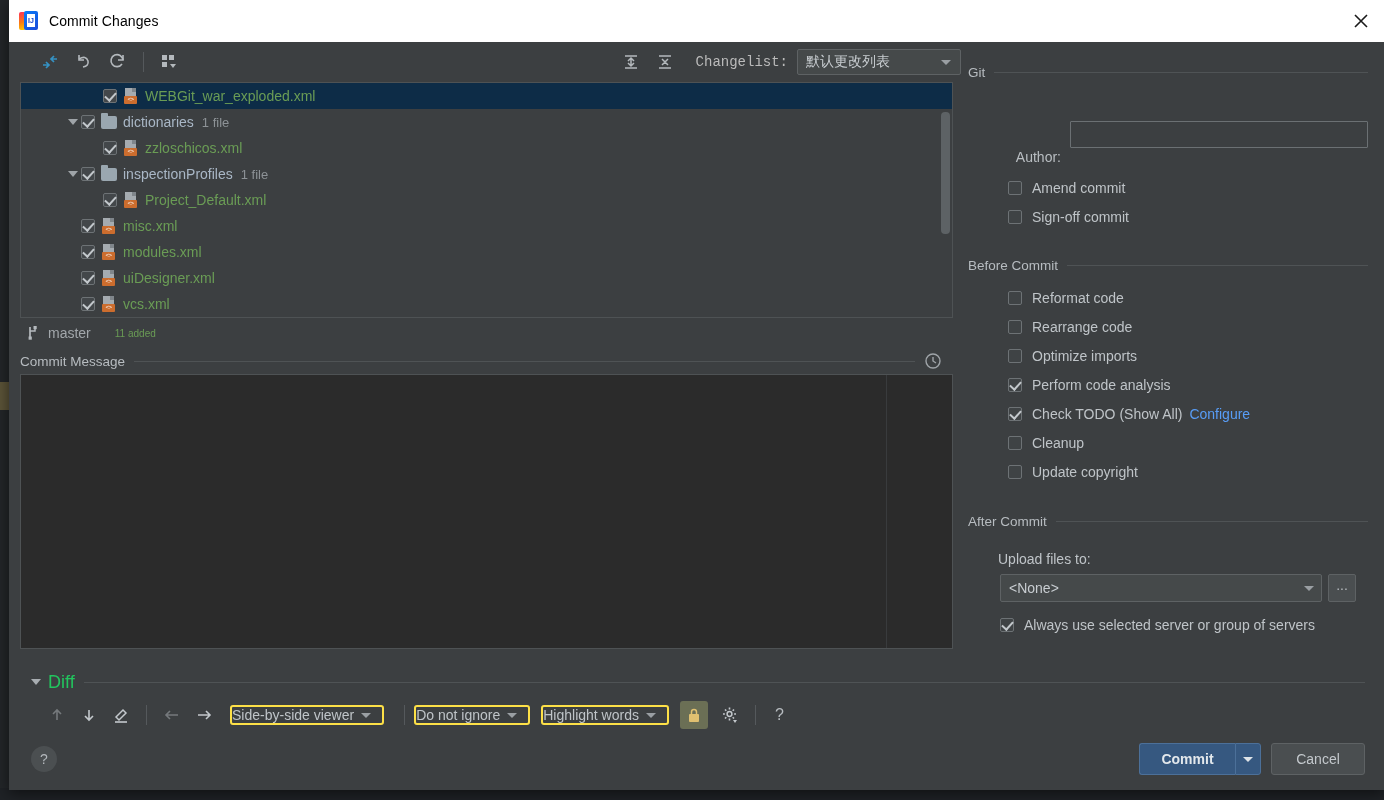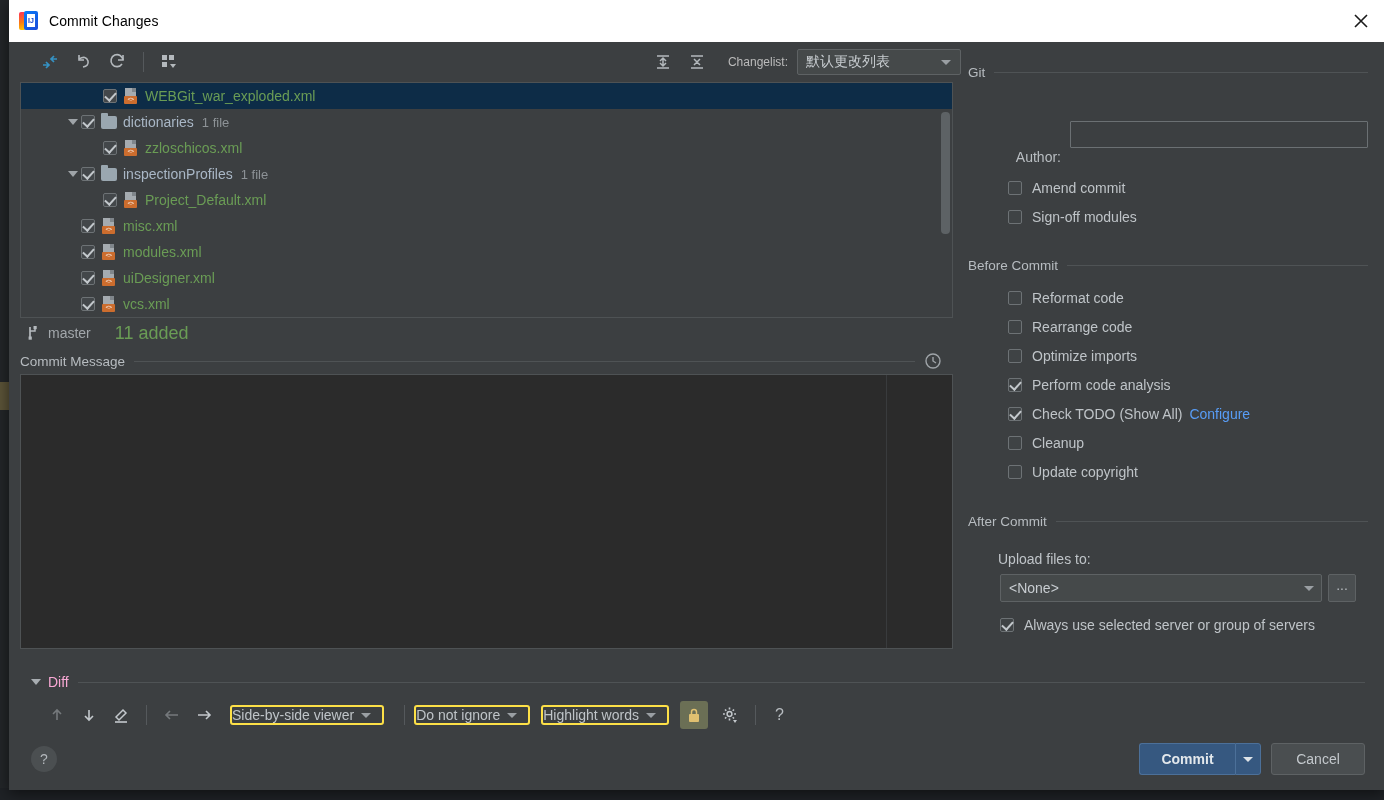--- a/index.html
+++ b/index.html
@@ -89,21 +89,21 @@
     padding-left: 13px; gap: 0;
   }
   .tb-btn {
     width: 34px; height: 30px;
     display: flex; align-items: center; justify-content: center;
     cursor: pointer; border-radius: 3px;
   }
   .tb-sep { width: 1px; height: 20px; background: #55595c; margin: 0 8px; }
   .tb-spring { flex: 1; }
   #changelist-label {
-    color: #bbbbbb; font-size: 12px; margin: 0 9px 0 14px;
+    color: #bbbbbb; font-size: 14px; margin: 0 9px 0 14px; font-family: Liberation Mono, monospace;
   }
   #changelist-select {
     width: 164px; height: 26px;
     background: #45494a; border: 1px solid #5e6264; border-radius: 2px;
     display: flex; align-items: center; padding: 0 2px 0 8px;
     cursor: pointer;
   }
   #changelist-value {
     flex: 1; color: #c8cdd1; font-size: 14px;
     white-space: nowrap; overflow: hidden;
@@ -186,21 +186,21 @@
     background: #5d6265; border-radius: 4px;
   }
 
   
   #branch-row {
     height: 30px; display: flex; align-items: center;
     padding-left: 4px; gap: 0; flex: none;
   }
   #branch-icon { width: 20px; display:flex; justify-content:center; }
   #branch-name { color: #a2a7ab; font-size: 14px; margin-left: 4px; }
-  #branch-added { color: #6a9c55; font-size: 18px; margin-left: 24px; }
+  #branch-added { color: #6a9c55; font-size: 10px; margin-left: 24px; }
 
   
   #cm-header {
     display: flex; align-items: center; height: 26px;
     padding-right: 19px; flex: none;
   }
   #cm-title { color: #b7bcc0; font-size: 13.5px; margin-right: 9px; }
   #cm-line { flex: 1; height: 1px; background: #4f5355; }
   #cm-clock { margin-left: 9px; width: 18px; height: 18px; cursor: pointer; }
   #cm-area {
@@ -265,21 +265,21 @@
   }
 
   
   #diff-sec { padding: 0 19px 0 22px; flex: none; }
   #diff-head { display: flex; align-items: center; height: 24px; }
   #diff-twisty {
     width: 0; height: 0; margin-right: 7px;
     border-left: 5px solid transparent; border-right: 5px solid transparent;
     border-top: 6px solid #a8adb1; cursor: pointer;
   }
-  #diff-label { color: #f9a8d4; font-size: 14px; margin-right: 9px; }
+  #diff-label { color: #22c55e; font-size: 18px; margin-right: 9px; }
   #diff-line { flex: 1; height: 1px; background: #4f5355; }
 
   #diff-toolbar {
     display: flex; align-items: center; height: 42px; padding-left: 10px; gap: 0;
   }
   .d-btn {
     width: 32px; height: 28px; display: flex; align-items: center;
     justify-content: center; cursor: pointer; border-radius: 3px;
   }
   .d-sep { width: 1px; height: 20px; background: #55595c; margin: 0 9px; }
@@ -560,21 +560,21 @@
           <input class="author-input" type="text" value="" style="">
         </div>
 
         <div id="git-options">
             <div class="opt-row" style="padding-left: 40px;">
               <div class="cb2"></div>
               <span class="opt-lbl">Amend commit</span>
             </div>
             <div class="opt-row" style="padding-left: 40px;">
               <div class="cb2"></div>
-              <span class="opt-lbl">Sign-off modules</span>
+              <span class="opt-lbl">Sign-off commit</span>
             </div>
           </div>
 
         <div class="sec-head" style="margin-top:24px">
           <div class="lbl">Before Commit</div>
           <div class="ln"></div>
         </div>
         <div id="before-options" style="margin-top:8px">
             <div class="opt-row" style="padding-left: 40px;">
               <div class="cb2"></div>

